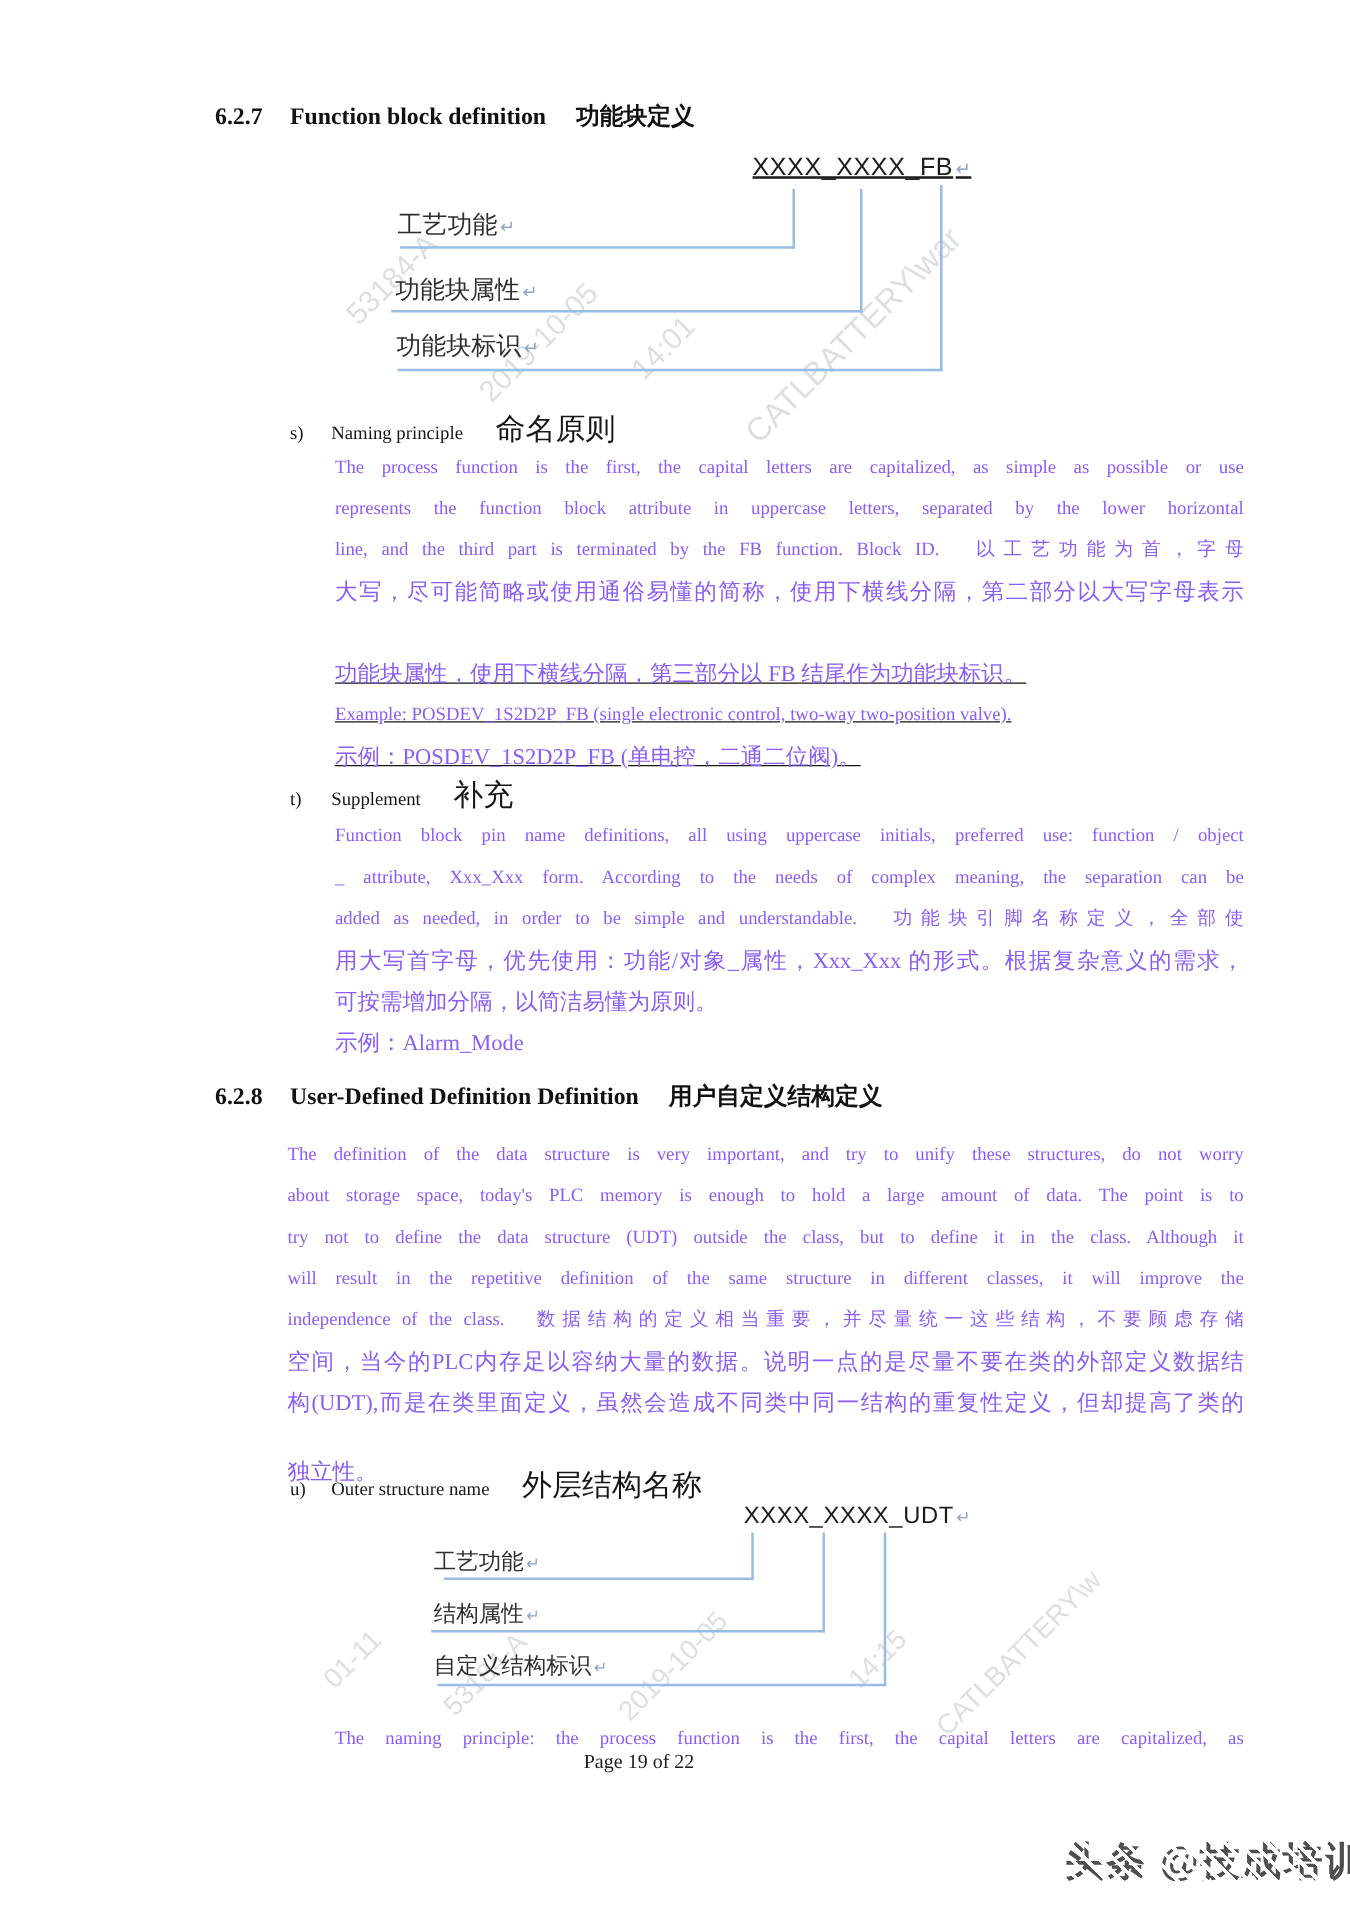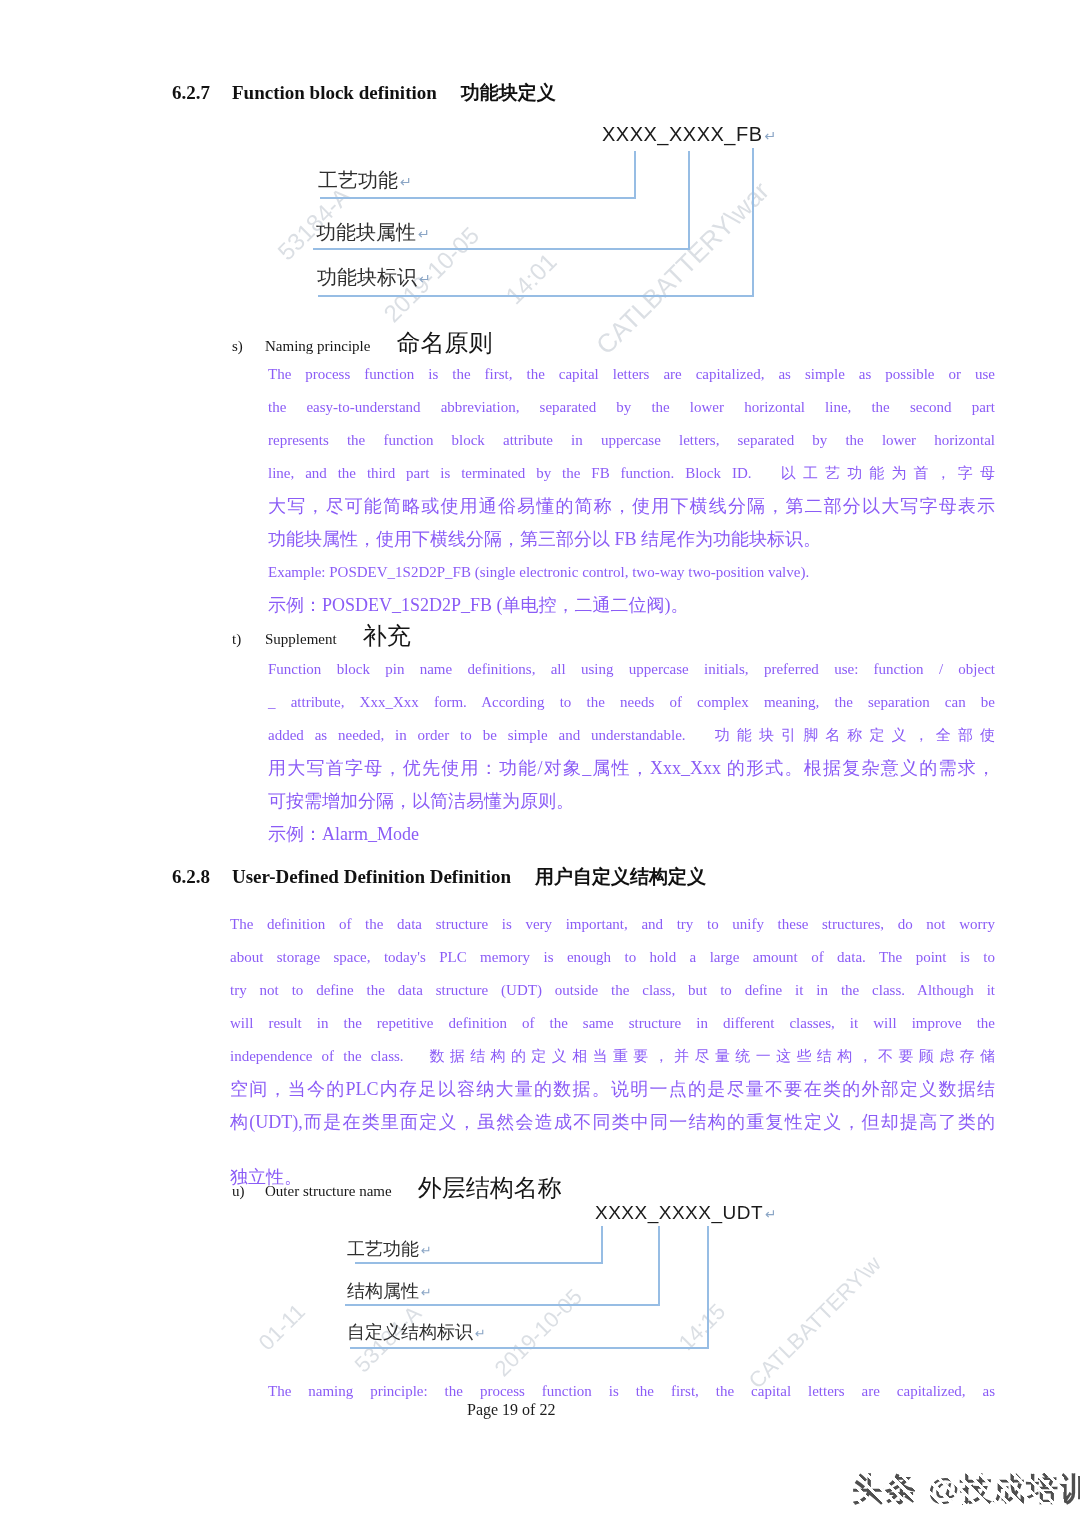--- a/index.html
+++ b/index.html
@@ -45,44 +45,43 @@
   <div class="abs h2" style="left:172px; top:80px;">
     <span class="num">6.2.7</span><span>Function block definition</span><span class="zh">功能块定义</span>
   </div>
 
   <div class="abs" style="left:0; top:0;">
     <span class="abs wm" style="left:292px; top:238px;">53184-A</span>
     <span class="abs wm" style="left:398px; top:300px;">2019-10-05</span>
     <span class="abs wm" style="left:520px; top:282px;">14:01</span>
     <span class="abs wm" style="left:612px; top:330px; font-size:26px;">CATLBATTERY\war</span>
 
-    <div class="abs dname" style="left:602px; top:123px;"><span>XXXX_XXXX_FB</span><span class="ret">↵</span></div>
+    <div class="abs dname" style="left:602px; top:123px;text-decoration:underline;"><span>XXXX_XXXX_FB</span><span class="ret">↵</span></div>
 
     <div class="abs callout" style="left:320px; top:151px; width:314px; height:46px;"></div>
     <div class="abs callout" style="left:313px; top:151px; width:375px; height:97px;"></div>
     <div class="abs callout" style="left:318px; top:148px; width:434px; height:147px;"></div>
 
     <div class="abs dlabel" style="left:318px; top:168px;"><span>工艺功能</span><span class="ret">↵</span></div>
     <div class="abs dlabel" style="left:316px; top:220px;"><span>功能块属性</span><span class="ret">↵</span></div>
     <div class="abs dlabel" style="left:317px; top:265px;"><span>功能块标识</span><span class="ret">↵</span></div>
   </div>
 
   <div class="abs item" style="left:232px; top:327px;">
     <span class="marker">s)</span><span>Naming principle</span><span class="zh">命名原则</span>
   </div>
 
   <div class="abs para just" style="left:268px; top:358px; width:727px;">
 
   <div class="line">The process function is the first, the capital letters are capitalized, as simple as possible or use</div>
-      <div class="line">the easy-to-understand abbreviation, separated by the lower horizontal line, the second part</div>
       <div class="line">represents the function block attribute in uppercase letters, separated by the lower horizontal</div>
       <div class="line">line, and the third part is terminated by the FB function. Block ID.　以工艺功能为首，字母</div>
       <div class="line zh">大写，尽可能简略或使用通俗易懂的简称，使用下横线分隔，第二部分以大写字母表示</div>
     </div>
-  <div class="abs para" style="left:268px; top:523px; width:727px;">
+  <div class="abs para" style="left:268px; top:523px; width:727px;text-decoration:underline;">
 
   <div class="line zh">功能块属性，使用下横线分隔，第三部分以 FB 结尾作为功能块标识。</div>
       <div class="line">Example: POSDEV_1S2D2P_FB (single electronic control, two-way two-position valve).</div>
       <div class="line zh">示例：POSDEV_1S2D2P_FB (单电控，二通二位阀)。</div>
     </div>
 
   <div class="abs item" style="left:232px; top:620px;">
     <span class="marker">t)</span><span>Supplement</span><span class="zh">补充</span>
   </div>
 

